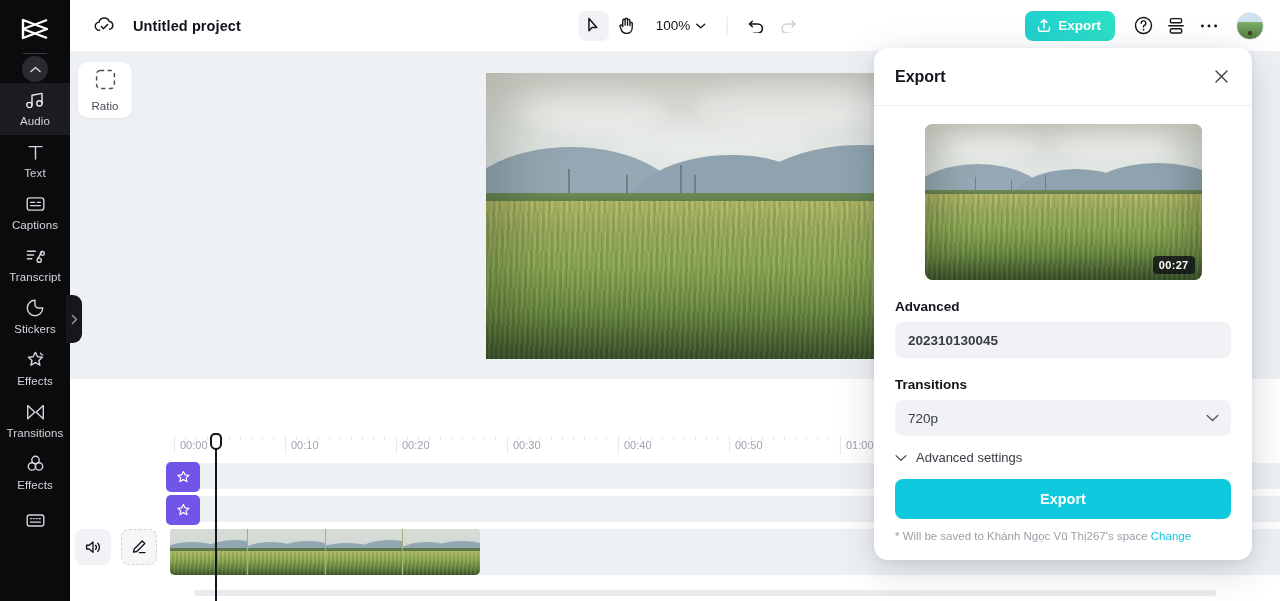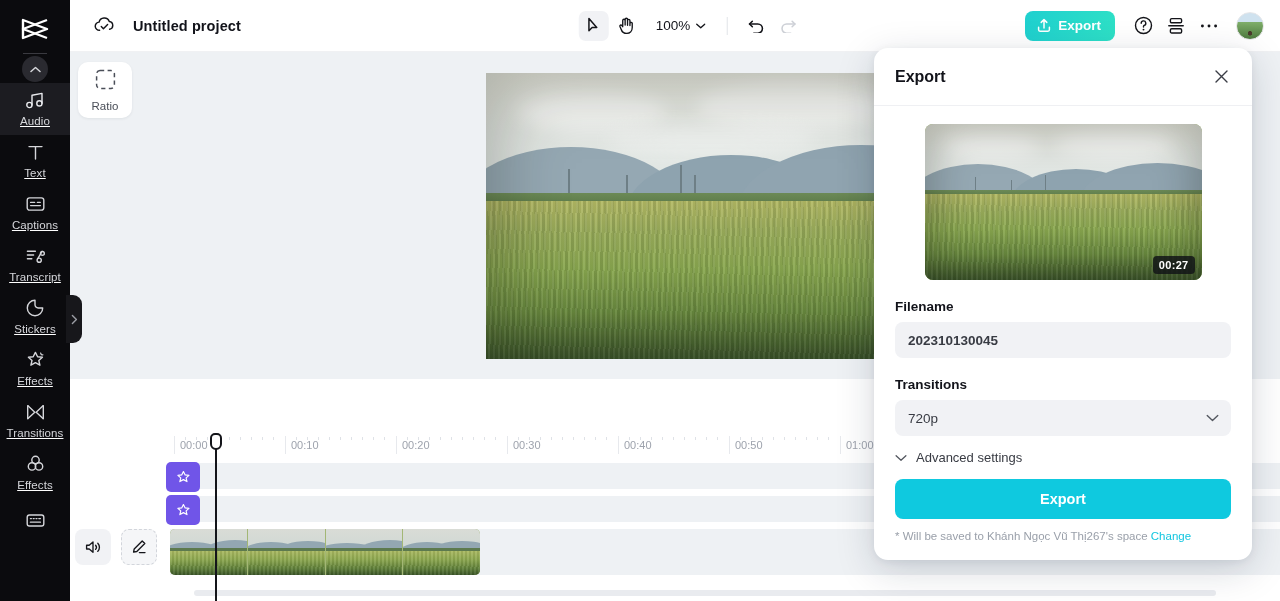--- a/index.html
+++ b/index.html
@@ -22,21 +22,21 @@
   .logo-wrap { margin-top: 12px; width: 44px; height: 34px; display:flex; align-items:center; justify-content:center; }
   .rail-div { width: 24px; height: 1px; background: #3a3a40; margin: 7px 0 2px; }
   .scroll-up {
     width: 26px; height: 26px; border-radius: 50%;
     background: #2a2a30; display: flex; align-items: center; justify-content: center;
     margin-bottom: 1px; cursor: pointer;
   }
   .rail-items { display:flex; flex-direction:column; align-items:center; width:100%; }
   .rail-item {
     width: 70px; padding: 7px 0 8px; display: flex; flex-direction: column;
-    align-items: center; gap: 5px; cursor: pointer; text-decoration: underline;
+    align-items: center; gap: 5px; cursor: pointer;
   }
   .rail-item.active { background: #1c1c21; }
   .rail-item .ico { height: 20px; display: flex; align-items: center; justify-content: center; }
   .rail-item .lbl { font-size: 11.5px; color: #d5d6da; letter-spacing: .1px; }
   .rail-bottom { margin-top: 4px; padding-bottom: 6px; }
 
   
   #collapse-handle {
     position: absolute; left: 66px; top: 295px; width: 16px; height: 48px;
     background: #17171b; border-radius: 0 9px 9px 0;
@@ -642,21 +642,21 @@
           <div class="pylon" style="left:50px;top:53px;height:19px;"></div>
           <div class="pylon" style="left:86px;top:56px;height:16px;"></div>
           <div class="pylon" style="left:120px;top:51px;height:21px;"></div>
           <div class="treeline" style="top:66px;height:13px;background:linear-gradient(#6c8a56,#4e6b3f);"></div>
           <div class="field" style="top:70px;"></div>
           <div class="vignette" style="box-shadow: inset 0 0 40px 7px rgba(20,25,15,.28);"></div>
         </div>
         <div id="ep-duration">00:27</div>
       </div>
 
-      <div class="ep-label">Filename</div>
+      <div class="ep-label">Advanced</div>
       <input id="filename-input" type="text" value="202310130045" style="">
 
       <div class="ep-label">Transitions</div>
       <div id="resolution-select">
         <span id="resolution-value">720p</span>
         <svg width="13" height="8" viewBox="0 0 13 8" fill="none">
           <path d="M1.2 1.6L6.5 6.4 11.8 1.6" stroke="#53575f" stroke-width="1.4" fill="none" stroke-linecap="round" stroke-linejoin="round"></path>
         </svg>
       </div>
 

